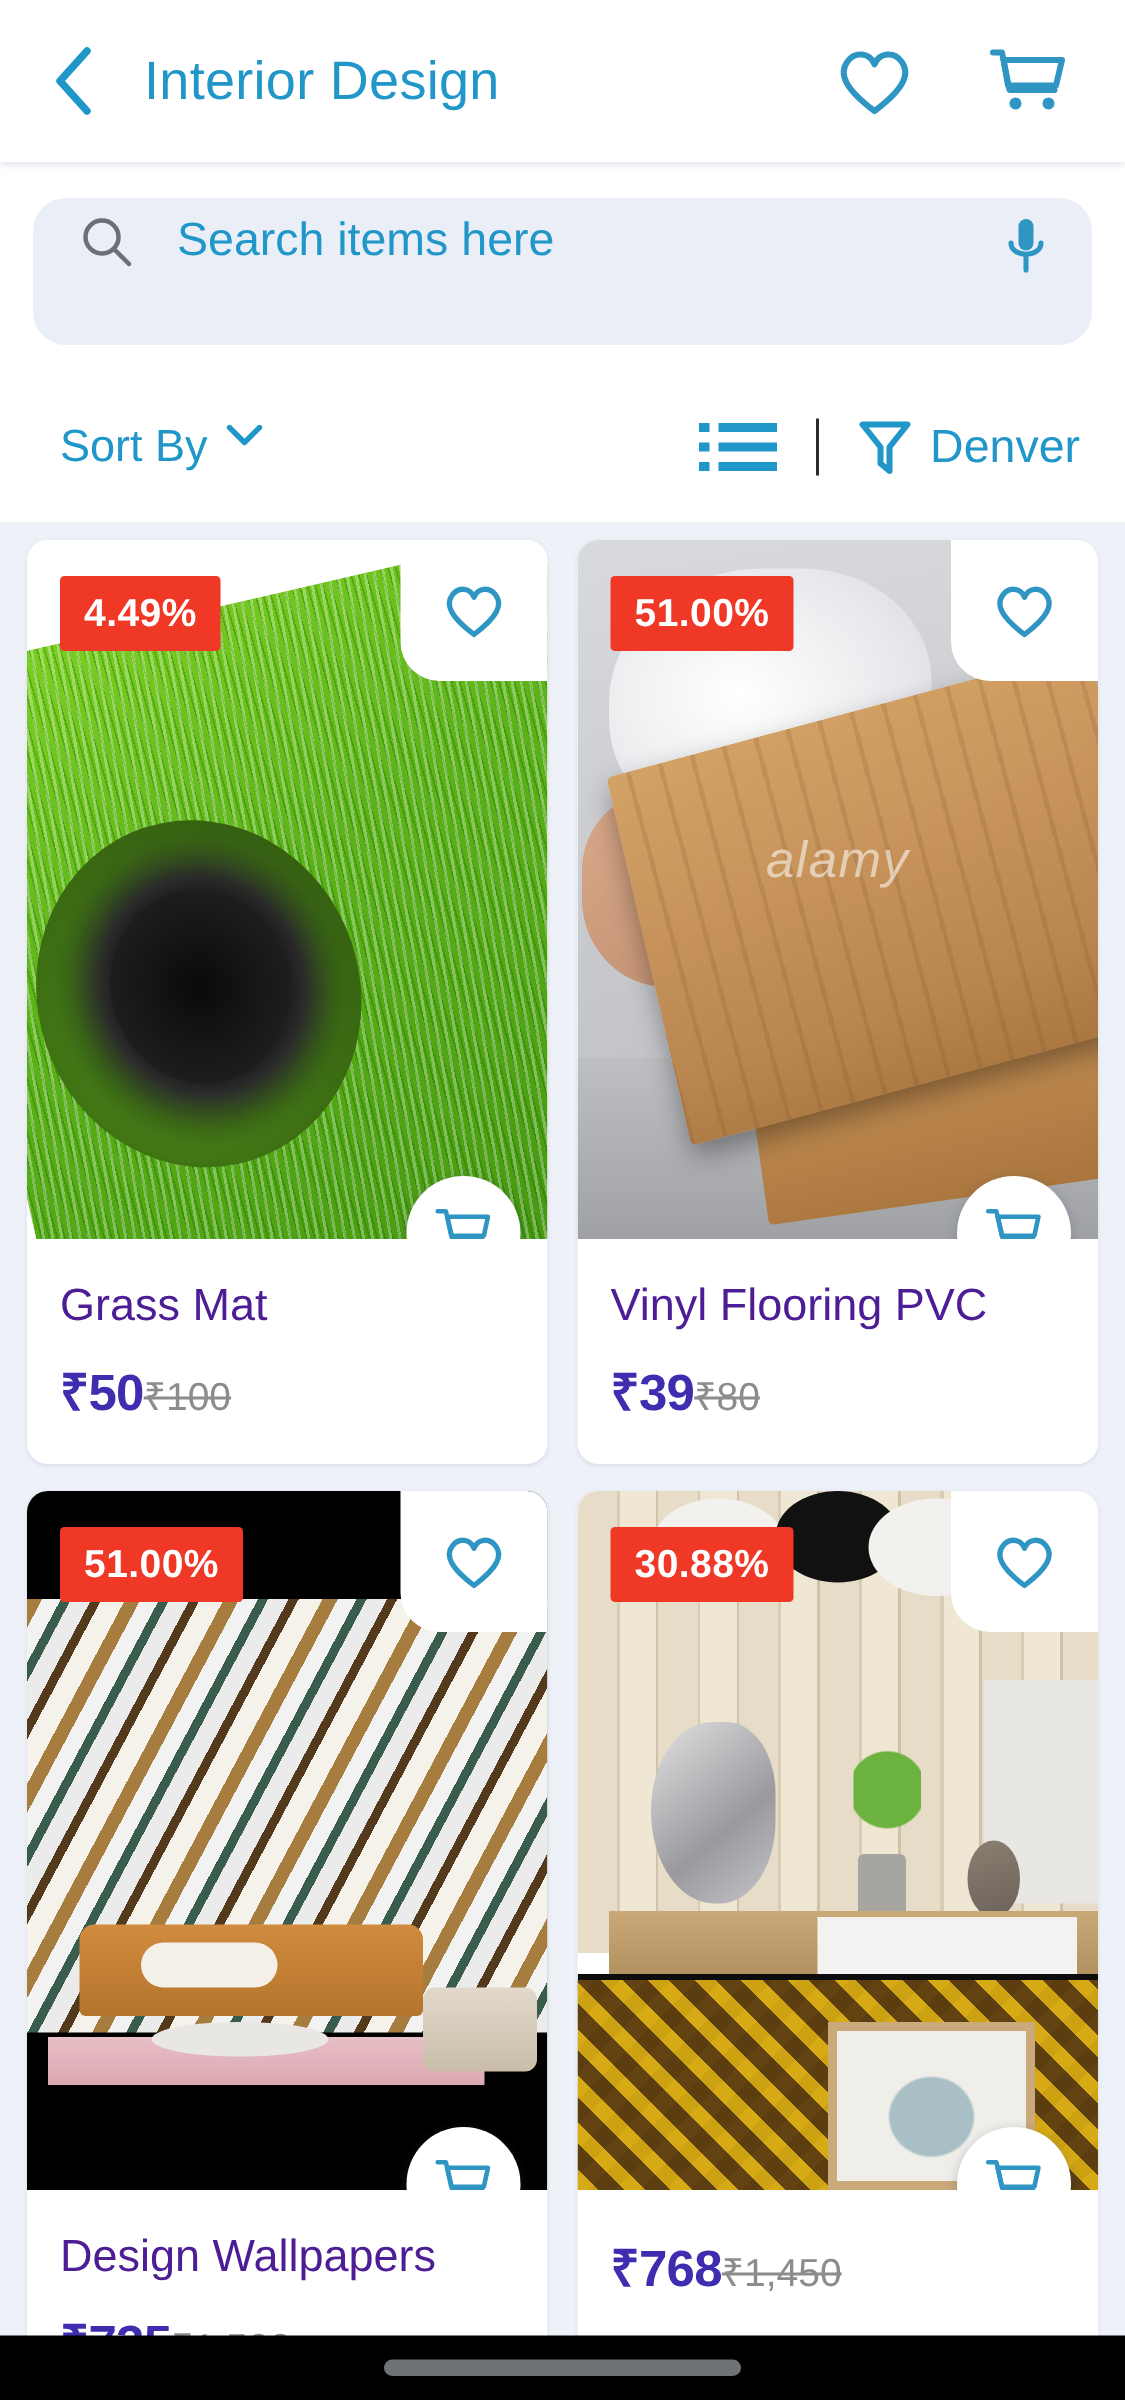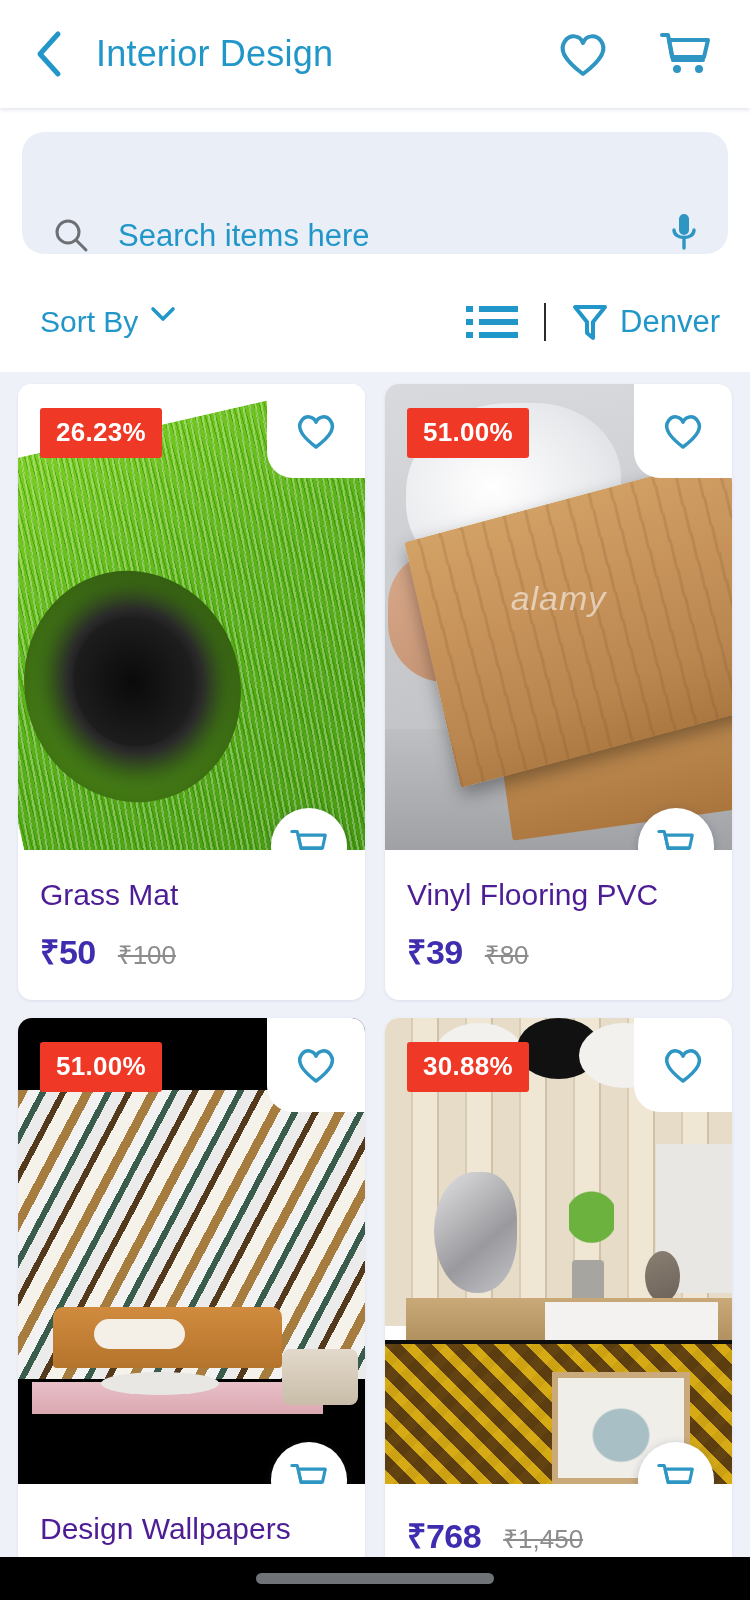--- a/index.html
+++ b/index.html
@@ -53,26 +53,26 @@
     gap: 46px;
   }
   .hicon { cursor: pointer; display: block; }
 
   
   .search-wrap {
     background: #ffffff;
     padding: 24px 22px 18px 22px;
   }
   .search-bar {
-    height: 122px;
+    height: 98px;
     background: #eaeff7;
     border-radius: 22px;
     display: flex;
-    align-items: flex-end;
-    padding: 0 28px 0 30px;
+    align-items: flex-start;
+    padding: 10px 28px 0 30px;
     cursor: text;
   }
   .search-input-text {
     flex: 1;
     font-size: 31px;
     color: #2196c9;
     margin-left: 28px;
     border: none;
     background: transparent;
     outline: none;
@@ -199,21 +199,20 @@
   .card-title {
     font-size: 30px;
     color: #4c1d95;
     white-space: nowrap;
     overflow: hidden;
     margin-bottom: 16px;
   }
   .price-row {
     display: flex;
     align-items: baseline;
-    gap: 22px;
   }
   .price-now {
     font-size: 34px;
     font-weight: bold;
     color: #3f2db0;
     letter-spacing: -0.5px;
   }
   .price-old {
     font-size: 26px;
     color: #8c8c8c;
@@ -535,21 +534,21 @@
 
   <div class="grid">
 
     <div class="card">
       <div class="card-media">
         <div class="card-img art-grass">
           <div class="g-slab"></div>
           <div class="g-roll"></div>
           <div class="g-core"></div>
         </div>
-        <div class="badge">26.23%</div>
+        <div class="badge">4.49%</div>
         <div class="fav-notch">
           <svg width="44" height="40" viewBox="0 0 54 50">
             <path d="M27 45 C7 30 3 20 9 12 C14 5 24 6 27 14 C30 6 40 5 45 12 C51 20 47 30 27 45 Z" fill="none" stroke="#2f96c4" stroke-width="4.4" stroke-linejoin="round"></path>
           </svg>
         </div>
         <div class="cart-fab">
           <svg width="40" height="38" viewBox="0 0 44 42">
             <path d="M3 5 L9 5 L14 26 L36 26" fill="none" stroke="#2f96c4" stroke-width="3.4" stroke-linecap="round" stroke-linejoin="round"></path>
             <path d="M10 9 L40 9 L37 23 L13 23 Z" fill="none" stroke="#2f96c4" stroke-width="3.4" stroke-linejoin="round"></path>
             <circle cx="17" cy="34" r="3.4" fill="#2f96c4"></circle>

